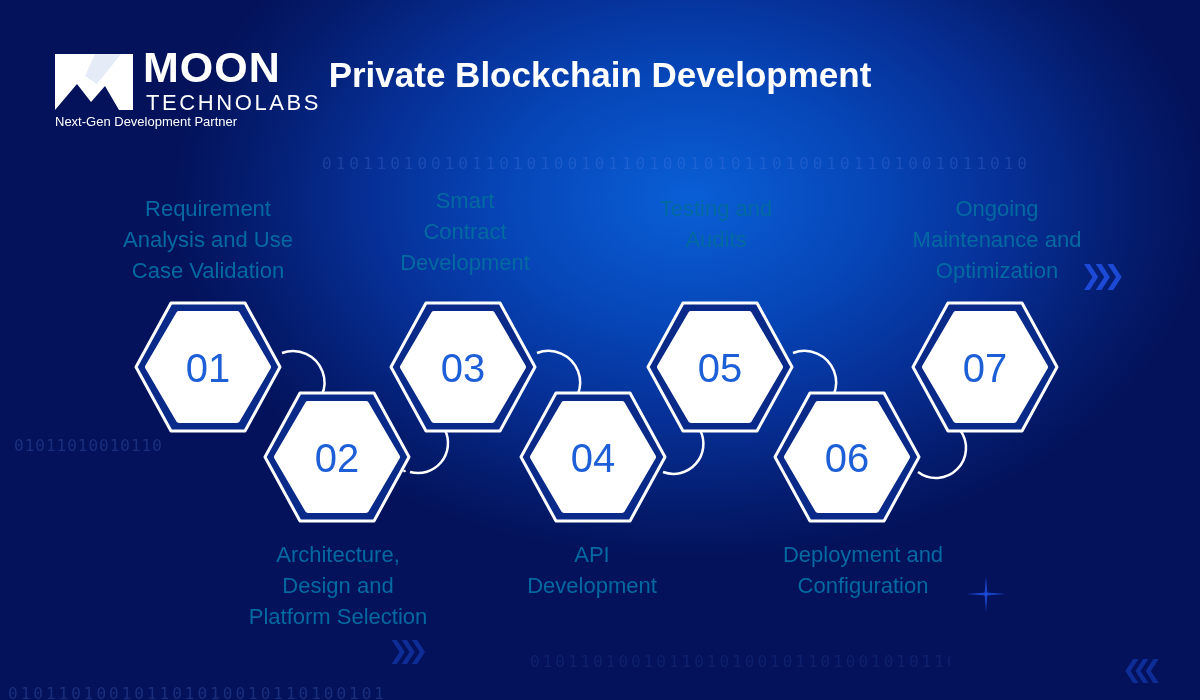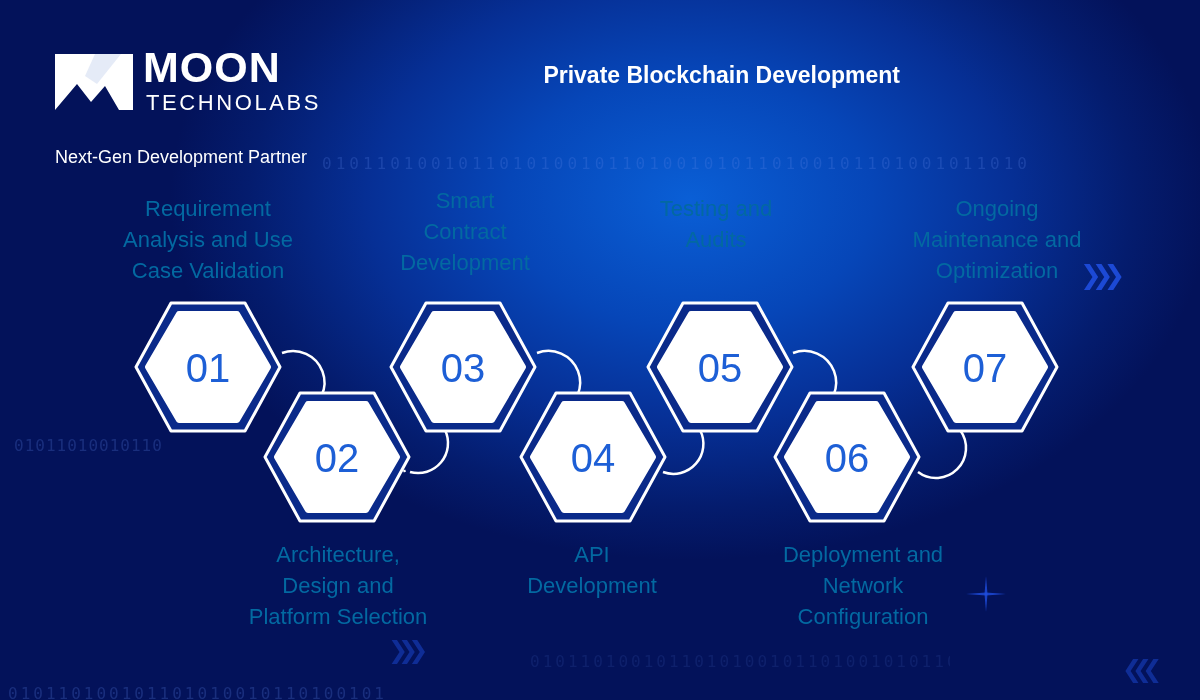--- a/index.html
+++ b/index.html
@@ -8,23 +8,23 @@
     font-family: "Liberation Sans", "DejaVu Sans", sans-serif;
     background: radial-gradient(ellipse 520px 360px at 690px 200px, #0a5fd6 0%, #0646b8 35%, #062f95 62%, #041c6e 85%, #03125a 100%);
     color: #fff;
   }
   .abs { position: absolute; }
   
   .logo { left: 55px; top: 52px; width: 250px; height: 85px; }
   .logo-mark { left: 0; top: 2px; width: 78px; height: 56px; }
   .logo-moon { left: 88px; top: -6px; font-size: 43px; font-weight: bold; letter-spacing: 1px; line-height: 1; }
   .logo-tech { left: 91px; top: 40px; font-size: 22px; letter-spacing: 2.6px; line-height: 1; }
-  .logo-tag { left: 0; top: 63px; font-size: 18px; line-height: 1; white-space: nowrap; margin-top: 33px; }
+  .logo-tag { left: 0; top: 63px; font-size: 13px; line-height: 1; white-space: nowrap; }
   
-  .title { left: 300px; top: 58px; width: 600px; text-align: right; font-weight: bold; font-size: 23px; line-height: 34px; }
+  .title { left: 300px; top: 58px; width: 600px; text-align: center; font-weight: bold; font-size: 35px; line-height: 34px; }
   
   .binary { color: rgba(90,130,230,0.25); font-family: "DejaVu Sans Mono", monospace; font-size: 16px; letter-spacing: 1px; white-space: nowrap; }
   
   .label { width: 260px; text-align: center; font-size: 22px; line-height: 31px; color: #0369a1; }
   
   .diagram { left: 0; top: 0; width: 1200px; height: 700px; }
   .hex-num { font-size: 40px; fill: #1d5fd6; font-family: "Liberation Sans", "DejaVu Sans", sans-serif; }
   .chev { color: #1f4ee0; font-size: 34px; font-weight: bold; letter-spacing: -10px; line-height: 1; opacity: 0.9; }
   .chev-dim { opacity: 0.45; }
 </style>
@@ -125,21 +125,20 @@
   <div>Architecture,</div>
   <div>Design and</div>
   <div>Platform Selection</div>
 </div>
 <div class="abs label" style="left:462px; top:539px;">
   <div>API</div>
   <div>Development</div>
 </div>
 <div class="abs label" style="left:733px; top:539px;">
   <div>Deployment and</div>
-  <div>Network</div>
   <div>Configuration</div>
 </div>
 
 <div class="abs chev" style="left:1080px; top:262px; font-size:26px;">❯❯❯</div>
 <div class="abs chev chev-dim" style="left:388px; top:638px; font-size:24px;">❯❯❯</div>
 <div class="abs chev chev-dim" style="left:1122px; top:657px; font-size:24px;">❮❮❮</div>
 <div class="abs" style="left:964px; top:572px; width:44px; height:44px;">
   <svg width="44" height="44" viewBox="0 0 44 44">
     <path d="M22 4 L23.5 22 L22 40 L20.5 22 Z" fill="#1f4ee0" opacity="0.8"></path>
     <path d="M2 22 L22 20.5 L42 22 L22 23.5 Z" fill="#1f4ee0" opacity="0.8"></path>

